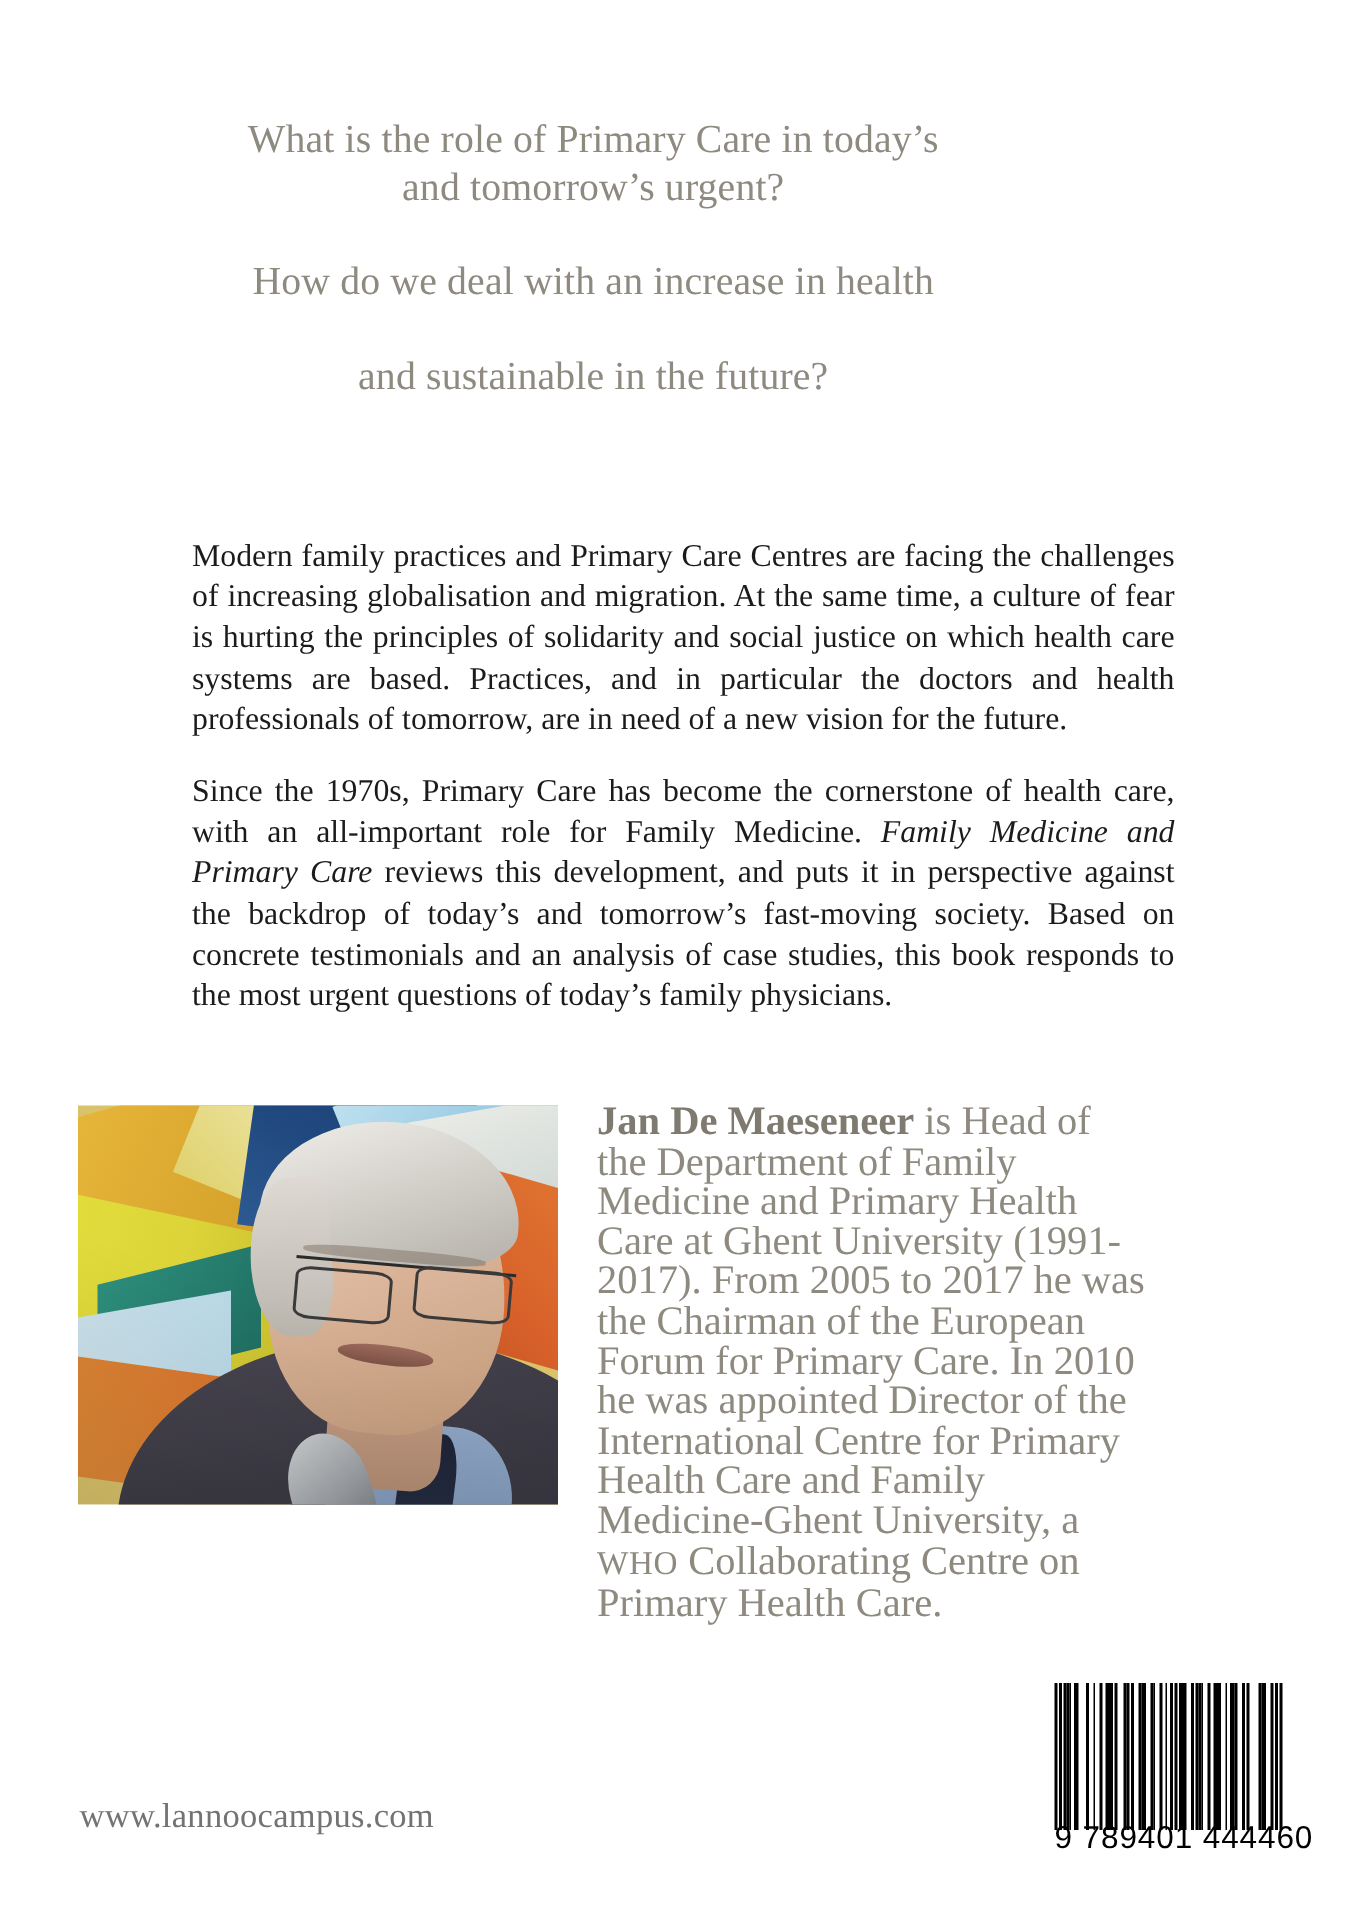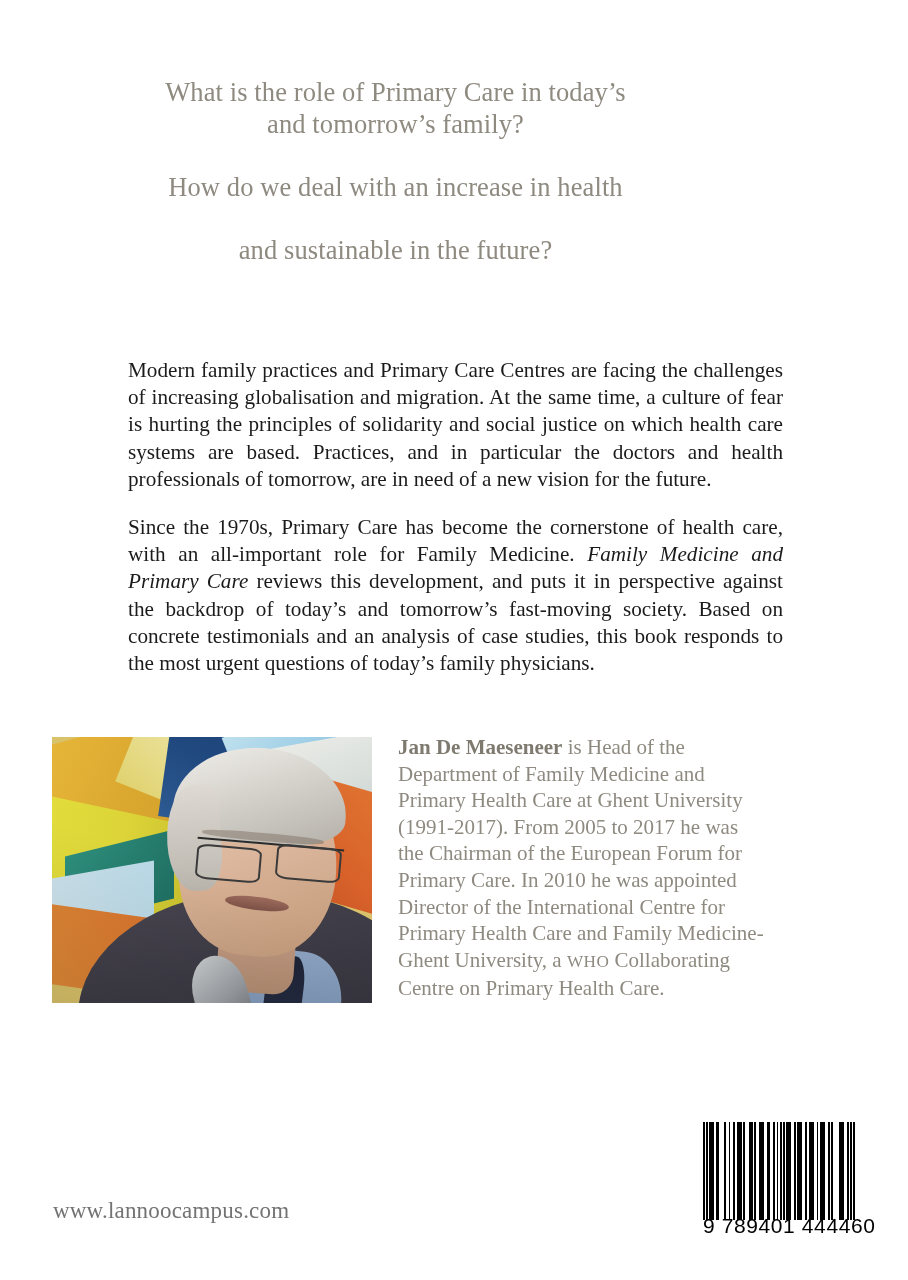--- a/index.html
+++ b/index.html
@@ -230,21 +230,21 @@
     background: linear-gradient(200deg, rgba(0,0,0,0) 52%, rgba(0,0,0,0.10) 100%);
   }
 
   
   #author-bio {
     position: absolute;
     left: 398px;
     top: 734px;
     width: 368px;
     color: #8e8a80;
-    font-size: 21px;
+    font-size: 27px;
     line-height: 26.6px;
     text-align: left;
   }
   #author-bio .name {
     font-weight: bold;
     color: #7f7a70;
   }
   .smallcaps {
     font-size: 0.82em;
     letter-spacing: 0.4px;
@@ -293,21 +293,21 @@
     white-space: nowrap;
   }
 </style>
 </head>
 <body>
 
 <div id="questions">
 
   <div class="question-block">
     <span class="q-line">What is the role of Primary Care in today’s</span>
-    <span class="q-line">and tomorrow’s family?</span>
+    <span class="q-line">and tomorrow’s urgent?</span>
   </div>
 
   <div class="question-block">
     <span class="q-line">How do we deal with an increase in health</span>
   </div>
 
   <div class="question-block">
     <span class="q-line">and sustainable in the future?</span>
   </div>
 

